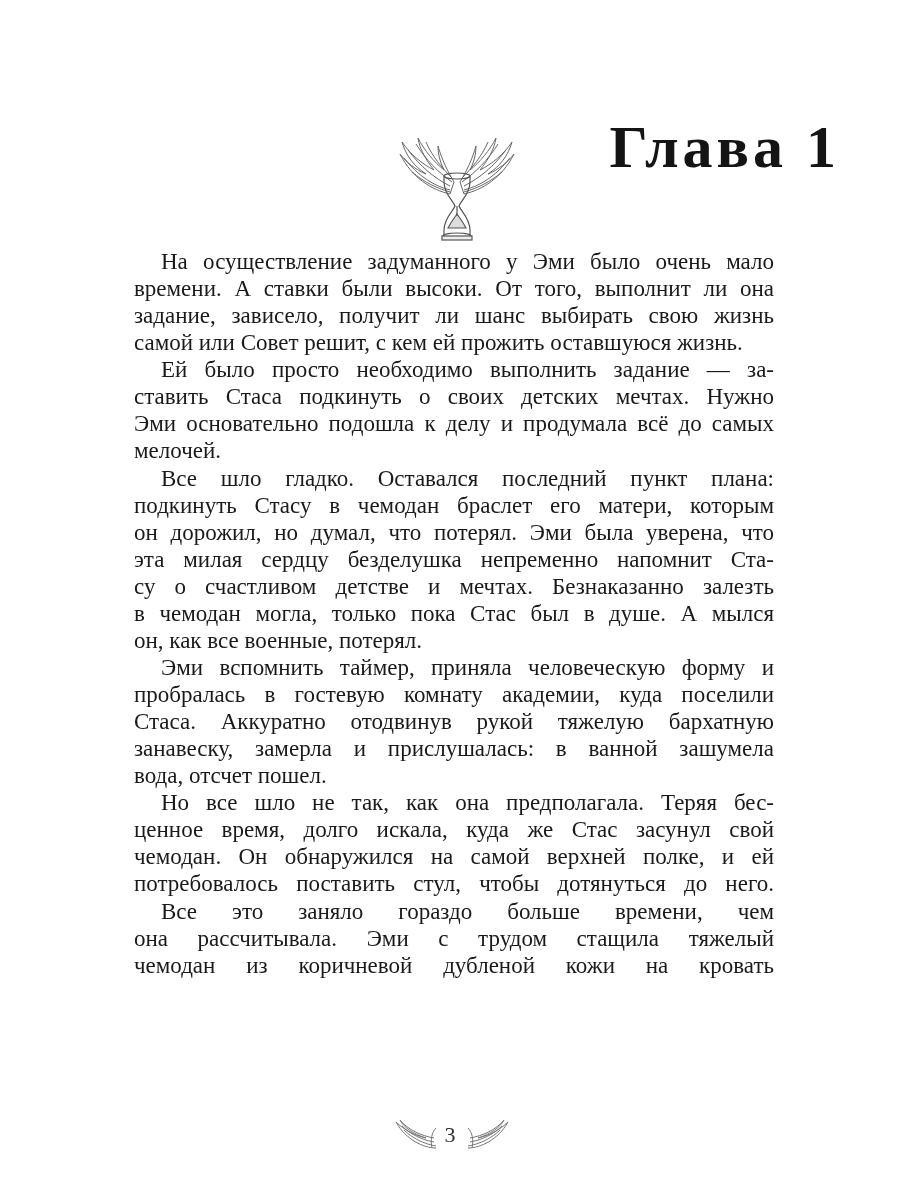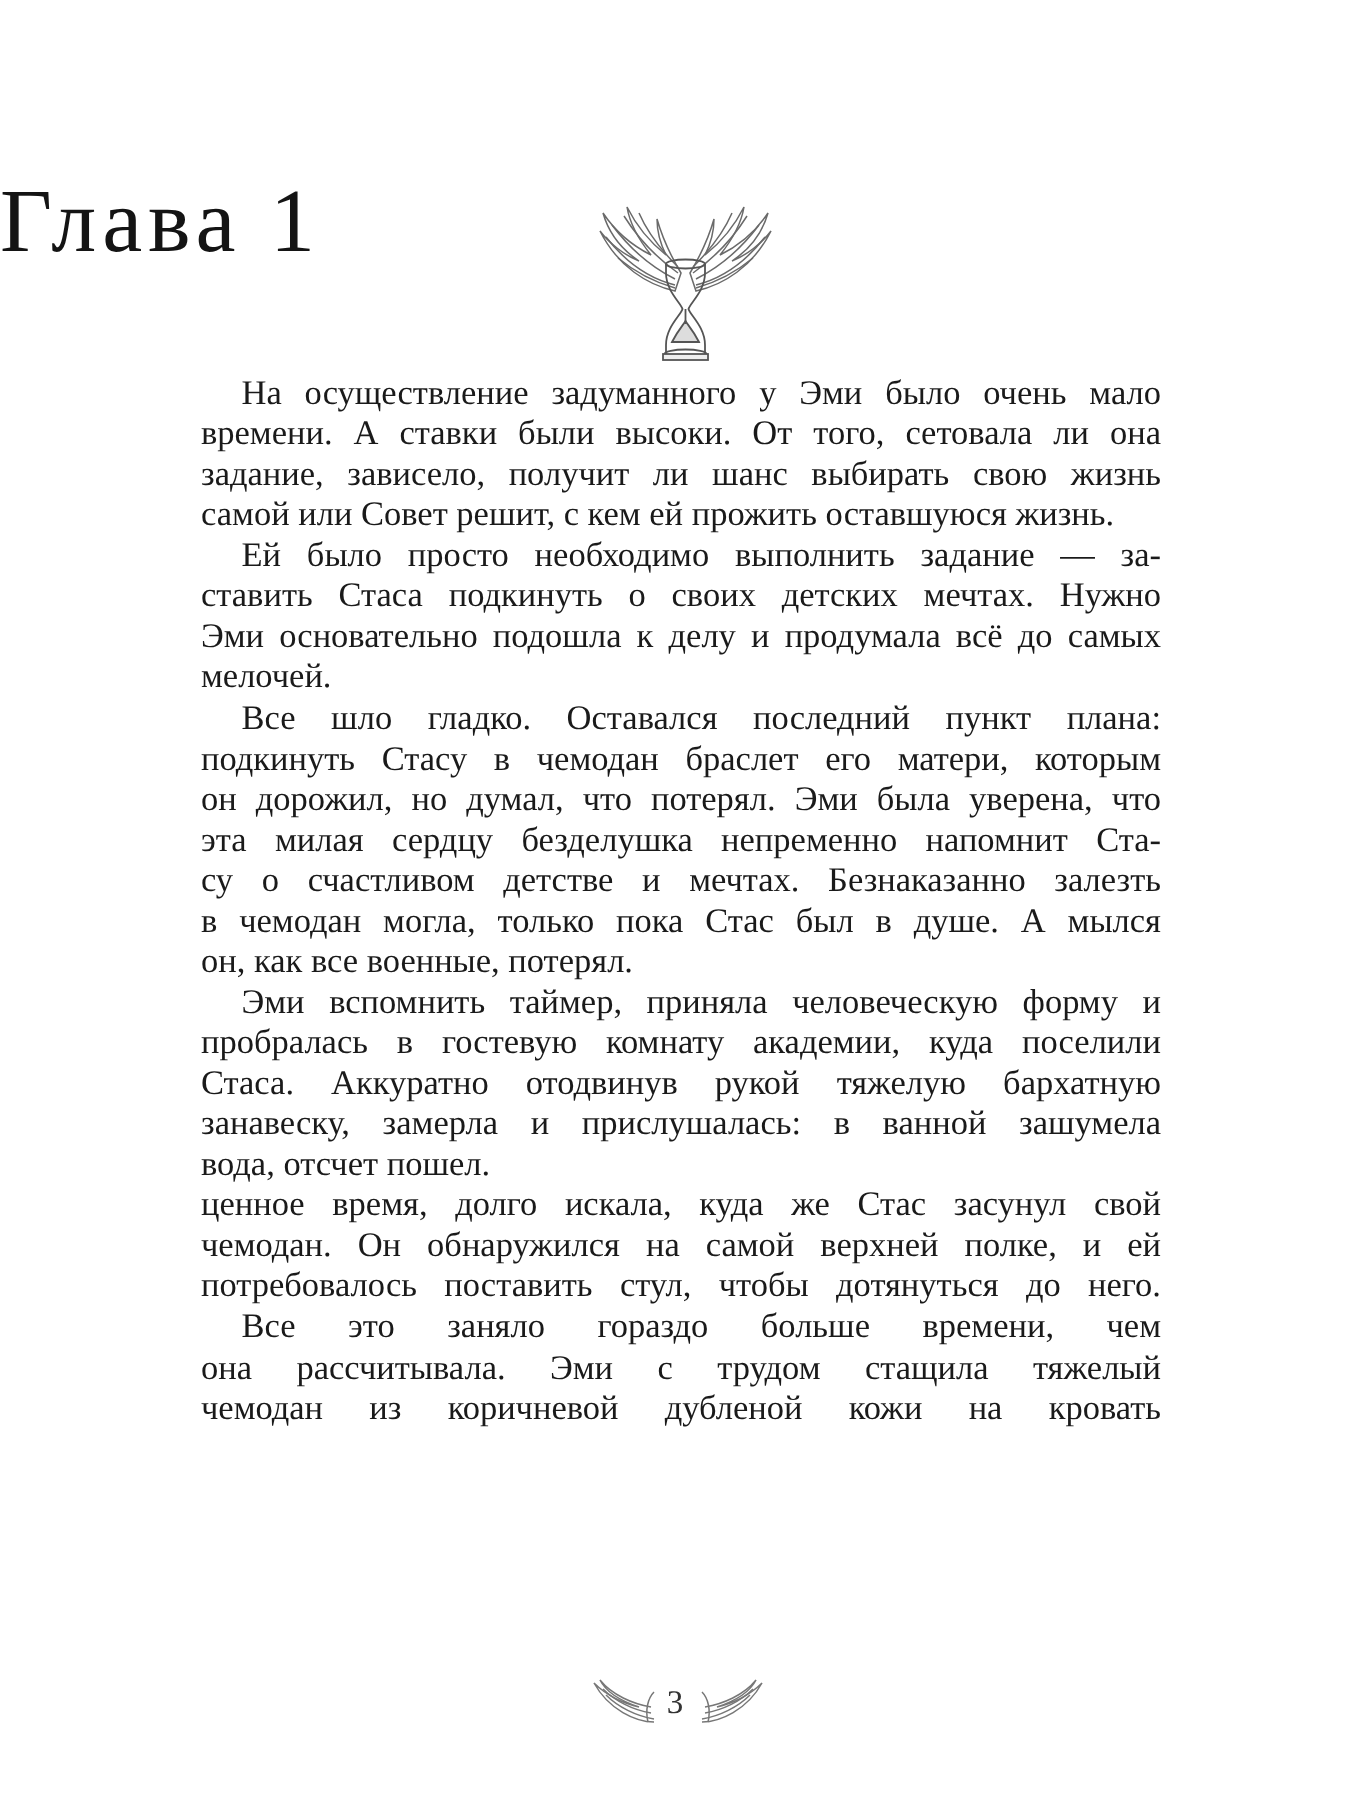--- a/index.html
+++ b/index.html
@@ -1,20 +1,20 @@
 <!DOCTYPE html>
 <html><head>
 <meta charset="utf-8">
 <style>
   html, body { margin: 0; padding: 0; background: #ffffff; }
   body { width: 900px; height: 1200px; position: relative; overflow: hidden; font-family: "Liberation Serif", "DejaVu Serif", serif; color: #1a1a1a; }
   .chapter-title {
-    position: absolute; left: 0; top: 72px; width: 840px; text-align: left;
+    position: absolute; left: 0; top: 72px; width: 840px; text-align: right;
     font-family: "Liberation Serif", serif; font-size: 60px; letter-spacing: 4px;
-    font-weight: normal; color: #141414; line-height: 70px;
+    font-weight: bold; color: #141414; line-height: 70px;
   }
   .emblem { position: absolute; left: 392px; top: 132px; width: 130px; height: 112px; }
   .body-text { position: absolute; left: 134px; top: 248px; width: 640px; }
   .line {
     display: block; height: 27.07px; line-height: 27.07px; font-size: 23px;
     text-align: justify; text-align-last: justify; white-space: nowrap; overflow: visible;
   }
   .line.indent { padding-left: 27px; }
   .line.last { text-align-last: left; }
   .line-inner { display: inline-block; width: 100%; text-align: justify; text-align-last: justify; white-space: normal; }
@@ -55,21 +55,21 @@
       <path d="M56 96 C60 88 64 84 65 82 C66 84 70 88 74 96 Z" fill="#ddd"></path>
       <line x1="65" y1="74" x2="65" y2="84"></line>
       <rect x="50" y="104" width="30" height="4" fill="#eee"></rect>
     </g>
   </svg>
 
   <div class="body-text">
 
     <div>
       <span class="line indent"><span class="line-inner">На осуществление задуманного у Эми было очень мало</span></span>
-      <span class="line"><span class="line-inner">времени. А ставки были высоки. От того, сетовала ли она</span></span>
+      <span class="line"><span class="line-inner">времени. А ставки были высоки. От того, выполнит ли она</span></span>
       <span class="line"><span class="line-inner">задание, зависело, получит ли  шанс выбирать свою жизнь</span></span>
       <span class="line last"><span class="line-inner">самой или Совет решит, с кем ей прожить оставшуюся жизнь.</span></span>
     </div>
 
     <div>
       <span class="line indent"><span class="line-inner">Ей было просто необходимо выполнить задание — за-</span></span>
       <span class="line"><span class="line-inner">ставить Стаса подкинуть о своих детских мечтах. Нужно</span></span>
       <span class="line"><span class="line-inner">Эми основательно подошла к делу и продумала всё до самых</span></span>
       <span class="line last"><span class="line-inner">мелочей.</span></span>
     </div>
@@ -86,20 +86,21 @@
 
     <div>
       <span class="line indent"><span class="line-inner">Эми вспомнить таймер, приняла человеческую форму и</span></span>
       <span class="line"><span class="line-inner">пробралась в гостевую комнату академии, куда поселили</span></span>
       <span class="line"><span class="line-inner">Стаса. Аккуратно отодвинув рукой тяжелую бархатную</span></span>
       <span class="line"><span class="line-inner">занавеску,  замерла и прислушалась: в ванной зашумела</span></span>
       <span class="line last"><span class="line-inner">вода, отсчет пошел.</span></span>
     </div>
 
     <div>
+      <span class="line indent"><span class="line-inner">Но все шло не так, как она предполагала. Теряя бес-</span></span>
       <span class="line"><span class="line-inner">ценное время, долго искала, куда же Стас засунул свой</span></span>
       <span class="line"><span class="line-inner">чемодан. Он обнаружился на самой верхней полке, и ей</span></span>
       <span class="line"><span class="line-inner">потребовалось поставить стул, чтобы дотянуться до него.</span></span>
     </div>
 
 
     <div>
       <span class="line indent"><span class="line-inner">Все это заняло гораздо больше времени, чем</span></span>
       <span class="line"><span class="line-inner">она рассчитывала. Эми с трудом стащила тяжелый</span></span>
       <span class="line"><span class="line-inner">чемодан из коричневой дубленой кожи на кровать</span></span>

